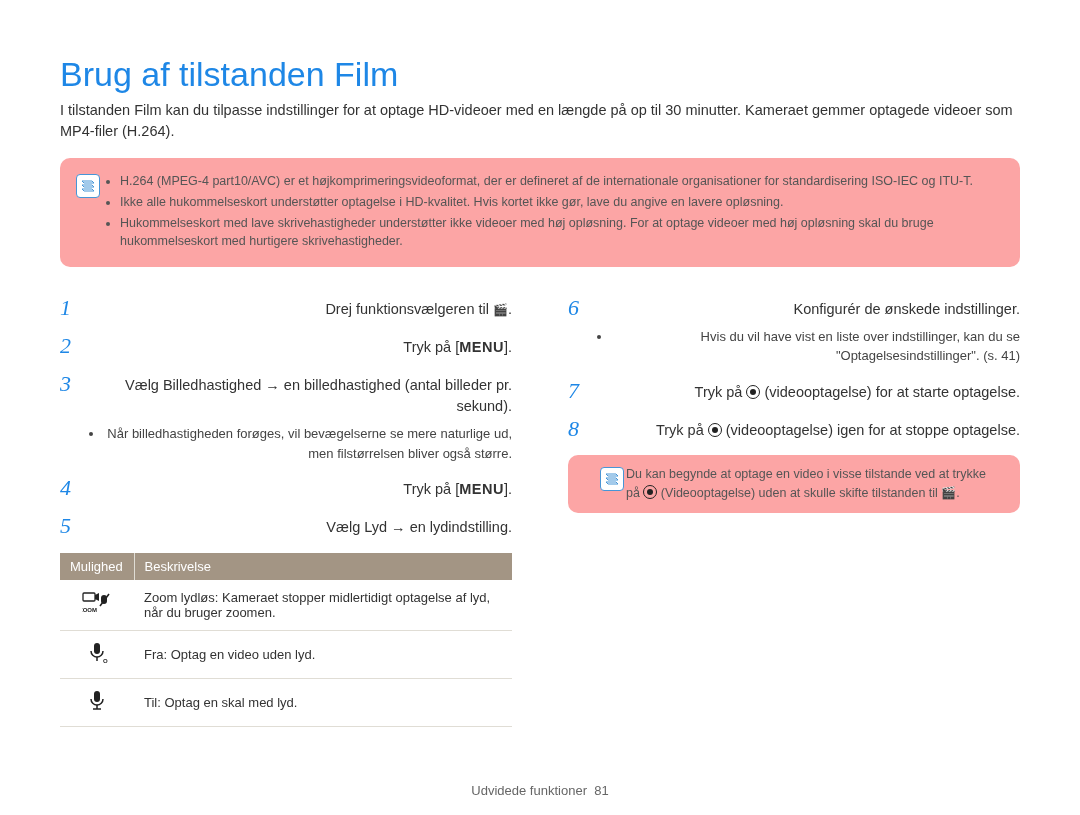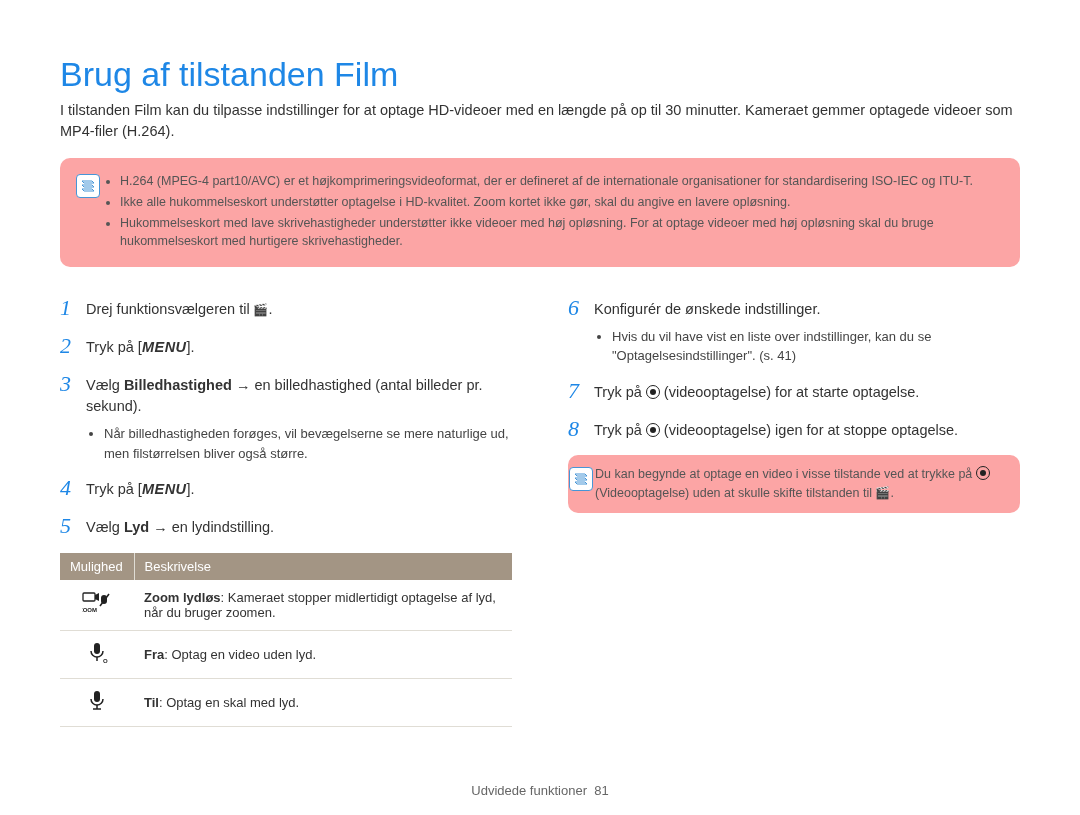--- a/index.html
+++ b/index.html
@@ -1,34 +1,34 @@
 <!DOCTYPE html>
 <html><head>
 <meta charset="utf-8">
 <style>
   * { box-sizing: border-box; margin: 0; padding: 0; }
   html, body { width: 1080px; height: 815px; background: #fff; font-family: Arial, Helvetica, sans-serif; color: #333; }
   .page { padding: 30px 60px 20px 60px; width: 1080px; margin-top: 25px; }
   h1.title { color: #1e87e6; font-weight: 400; font-size: 34px; margin-bottom: 6px; letter-spacing: 0px; }
   .intro { font-size: 14.5px; line-height: 1.45; color: #333; margin-bottom: 16px; }
   .notebox { background: #fca5a5; border-radius: 10px; padding: 14px 16px 14px 16px; display: flex; align-items: flex-start; gap: 2px; margin-bottom: 30px; }
-  .notebox.small { padding: 10px 1px; margin-bottom: 0; }
+  .notebox.small { padding: 10px 32px; margin-bottom: 0; }
   .noteicon { width: 24px; height: 24px; flex: 0 0 24px; border: 1.5px solid #4795d6; border-radius: 4px; background: #fff; display: flex; align-items: center; justify-content: center; margin-top: 2px; }
   .noteicon svg { display: block; }
   .notebox ul { list-style: disc; padding-left: 18px; font-size: 12.5px; line-height: 1.5; color: #555; }
   .notebox ul li { margin-bottom: 2px; }
   .notebox .notetext { font-size: 12.5px; line-height: 1.5; color: #555; }
   .columns { display: flex; gap: 56px; }
   .col { flex: 1 1 50%; }
   .step { display: flex; align-items: flex-start; gap: 8px; margin-bottom: 14px; }
   .stepnum { color: #1e87e6; font-size: 22px; font-style: italic; font-weight: 400; line-height: 1; min-width: 18px; font-family: Georgia, 'Times New Roman', serif; }
-  .stepbody { flex: 1; font-size: 14.5px; line-height: 1.5; padding-top: 2px; }
+  .stepbody { flex: 1; font-size: 14.5px; line-height: 1.5; padding-top: 2px; text-align: right; }
   .stepbody .subbullet { list-style: disc; padding-left: 18px; font-size: 13px; color: #444; margin-top: 6px; }
-  .menuword { font-weight: bold; letter-spacing: 0.5px; font-style: italic; }
-  .bold { font-weight: bold; }
+  .menuword { font-weight: bold; letter-spacing: 0.5px; }
+  .bold { font-weight: normal; }
   table.opts { width: 100%; border-collapse: collapse; font-size: 13px; margin-top: 4px; }
   table.opts th { background: #a39584; color: #fff; font-weight: 400; text-align: left; padding: 6px 10px; }
   table.opts th:first-child { width: 74px; border-right: 1px solid #e0ddd5; }
   table.opts td { padding: 10px 10px; border-bottom: 1px solid #e0ddd5; vertical-align: middle; }
   table.opts td.iconcell { text-align: center; width: 74px; }
   .footer { text-align: center; font-size: 13px; color: #666; margin-top: 56px; }
   .glyph { display: inline-block; vertical-align: -2px; }
   .recbtn { display:inline-block; width:14px; height:14px; border:1.5px solid #222; border-radius:50%; position:relative; vertical-align:-2px; }
   .recbtn::after { content:""; position:absolute; top:3px; left:3px; width:6px; height:6px; background:#222; border-radius:50%; }
   .filmglyph { font-weight:bold; font-size:12px; display:inline-block; vertical-align:0; }
@@ -42,21 +42,21 @@
   <p class="intro">I tilstanden Film kan du tilpasse indstillinger for at optage HD-videoer med en længde på op til 30 minutter. Kameraet gemmer optagede videoer som MP4-filer (H.264).</p>
 
   <div class="notebox">
     <div class="noteicon">
       <svg width="16" height="16" viewBox="0 0 16 16">
           <path d="M2 3 L12 3 L14 5 L4 5 Z M2 7 L12 7 L14 9 L4 9 Z M2 11 L12 11 L14 13 L4 13 Z" fill="none" stroke="#4795d6" stroke-width="1"></path>
         </svg>
     </div>
     <ul>
       <li>H.264 (MPEG-4 part10/AVC) er et højkomprimeringsvideoformat, der er defineret af de internationale organisationer for standardisering ISO-IEC og ITU-T.</li>
-      <li>Ikke alle hukommelseskort understøtter optagelse i HD-kvalitet. Zoom kortet ikke gør, skal du angive en lavere opløsning.</li>
+      <li>Ikke alle hukommelseskort understøtter optagelse i HD-kvalitet. Hvis kortet ikke gør, lave du angive en lavere opløsning.</li>
       <li>Hukommelseskort med lave skrivehastigheder understøtter ikke videoer med høj opløsning. For at optage videoer med høj opløsning skal du bruge hukommelseskort med hurtigere skrivehastigheder.</li>
     </ul>
   </div>
 
   <div class="columns">
 
     <div class="col">
 
       <div class="step">
         <span class="stepnum">1</span>

